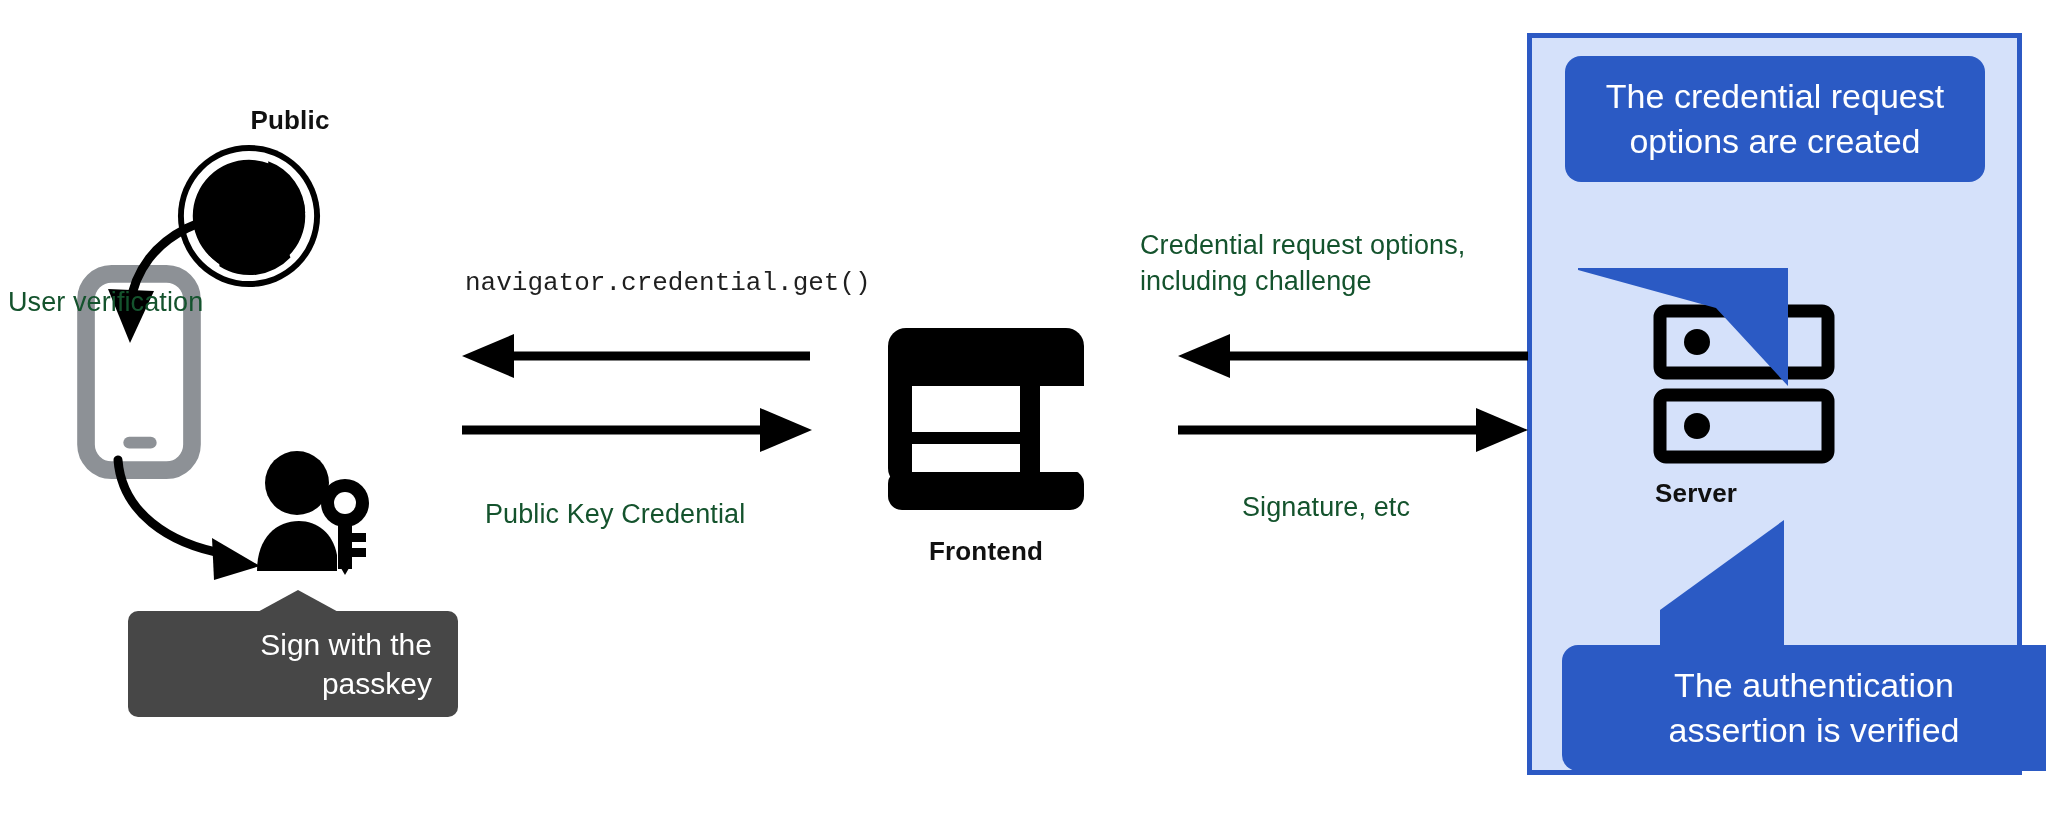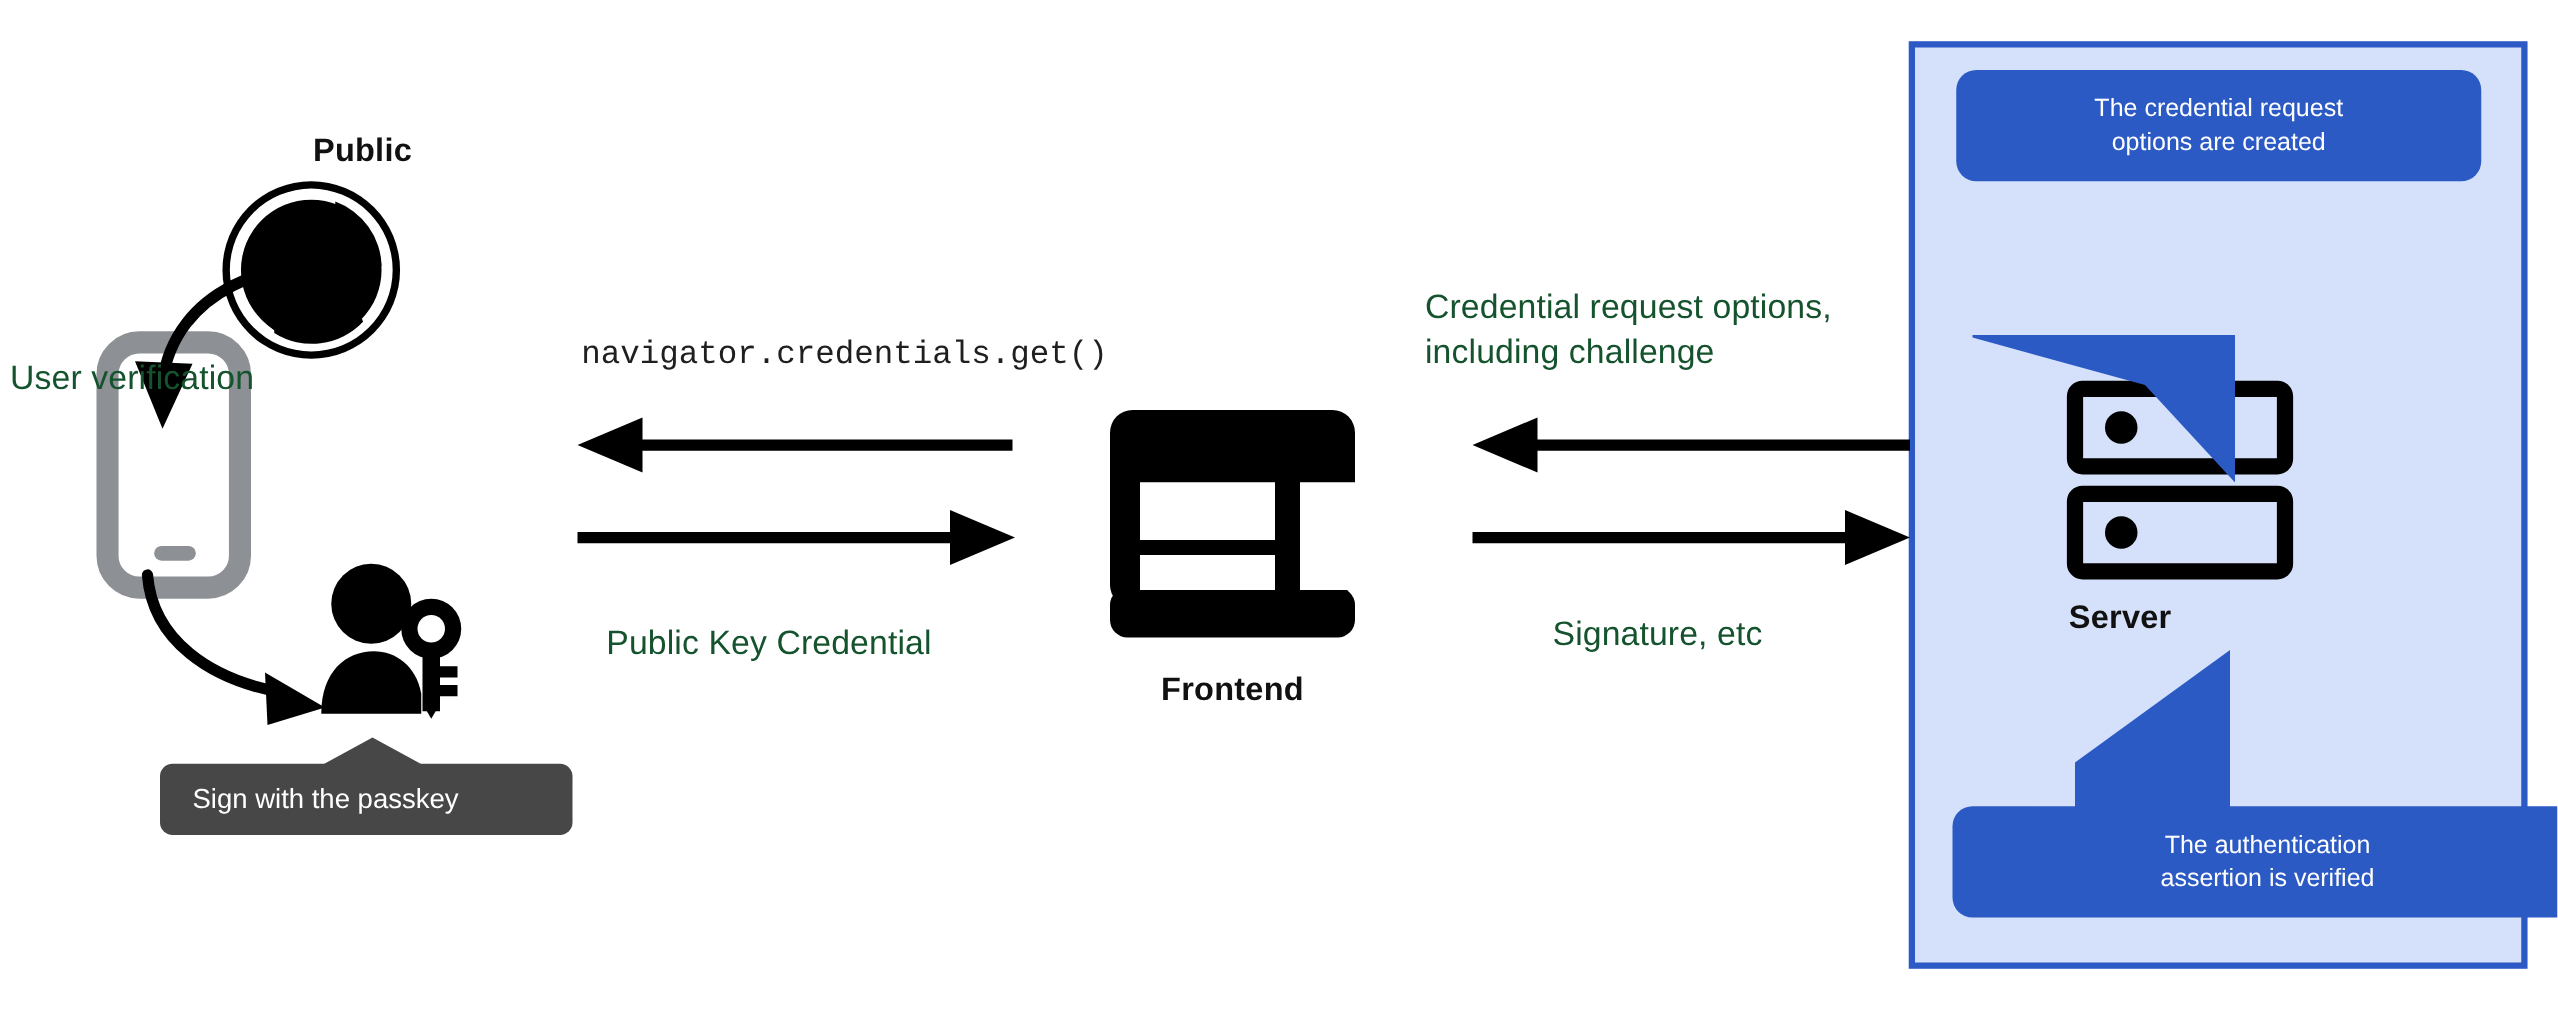--- a/index.html
+++ b/index.html
@@ -50,35 +50,35 @@
     background: #d5e1fa;
     border: 5px solid #2c59c4;
     box-sizing: border-box;
   }
 
   
   .bubble-blue {
     background: #2b5ac4;
     color: #ffffff;
     border-radius: 16px;
-    font-size: 20px;
+    font-size: 34px;
     line-height: 1.33;
     text-align: center;
     padding: 18px 26px;
     box-sizing: border-box;
     white-space: pre-line;
   }
   
   .bubble-dark {
     background: #474747;
     color: #ffffff;
     border-radius: 10px;
-    font-size: 22px;
+    font-size: 30px;
     line-height: 1.3;
-    text-align: left;
+    text-align: right;
     padding: 14px 26px;
     box-sizing: border-box;
     white-space: pre-line;
   }
 
   svg { display: block; overflow: visible; }
 </style>
 </head>
 <body>
 
@@ -140,21 +140,21 @@
     </svg>
   </div>
 
   <div class="abs" style="left:128px; top:589px;">
     <svg width="110" height="32" viewBox="0 0 110 32" style="position:absolute; left:115px; top:1px;">
       <polygon points="0,30 55,0 110,30" fill="#474747"></polygon>
     </svg>
     <div class="bubble-dark" style="position:relative; width:330px; margin-top:22px;">Sign with the passkey</div>
   </div>
 
-  <div class="abs label-mono" style="left:465px; top:268px;">navigator.credentials.get()</div>
+  <div class="abs label-mono" style="left:465px; top:268px;">navigator.credential.get()</div>
 
   <div class="abs" style="left:462px; top:338px;">
     <svg width="350" height="36" viewBox="0 0 350 36">
       <line x1="44" y1="18" x2="348" y2="18" stroke="#000" stroke-width="9"></line>
       <polygon points="0,18 52,-4 52,40" fill="#000"></polygon>
     </svg>
   </div>
 
   <div class="abs" style="left:462px; top:412px;">
     <svg width="350" height="36" viewBox="0 0 350 36">

